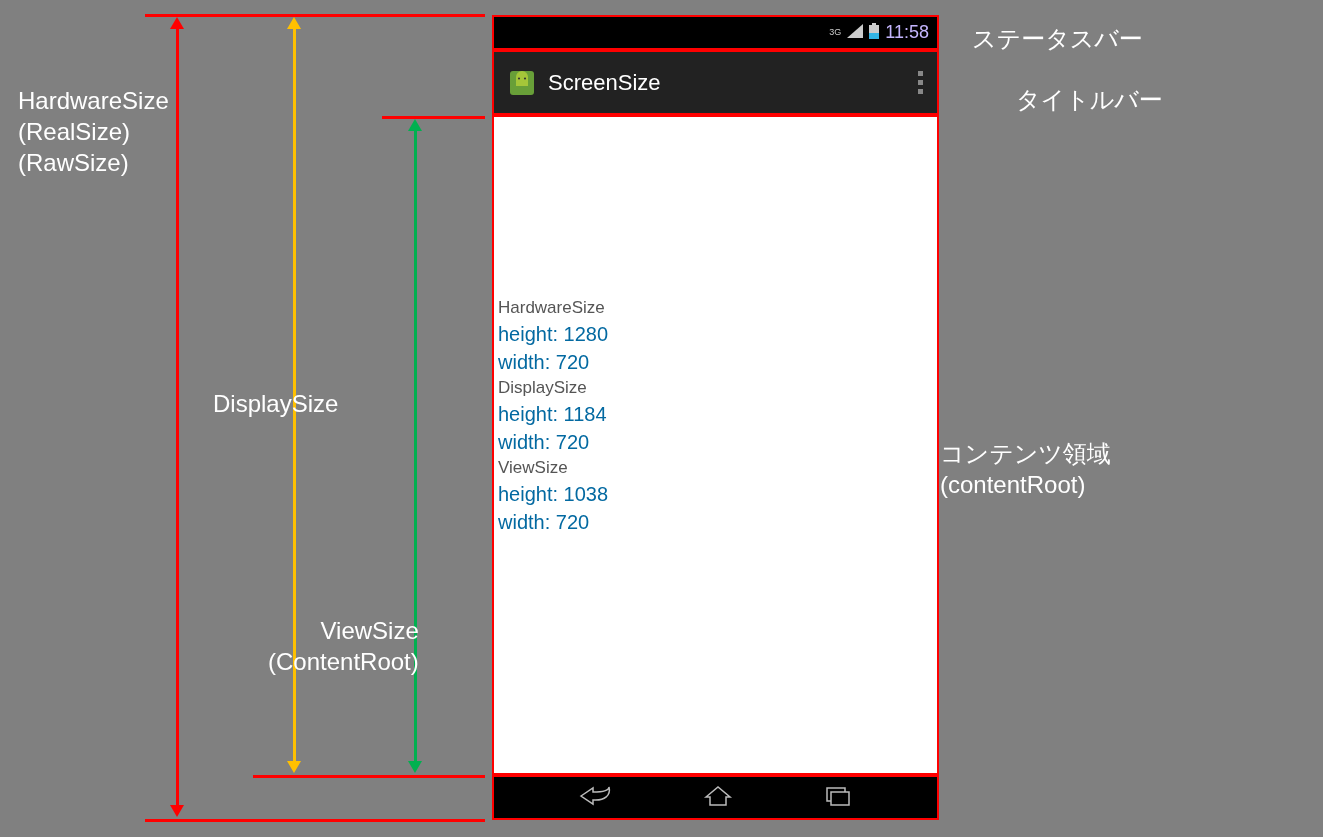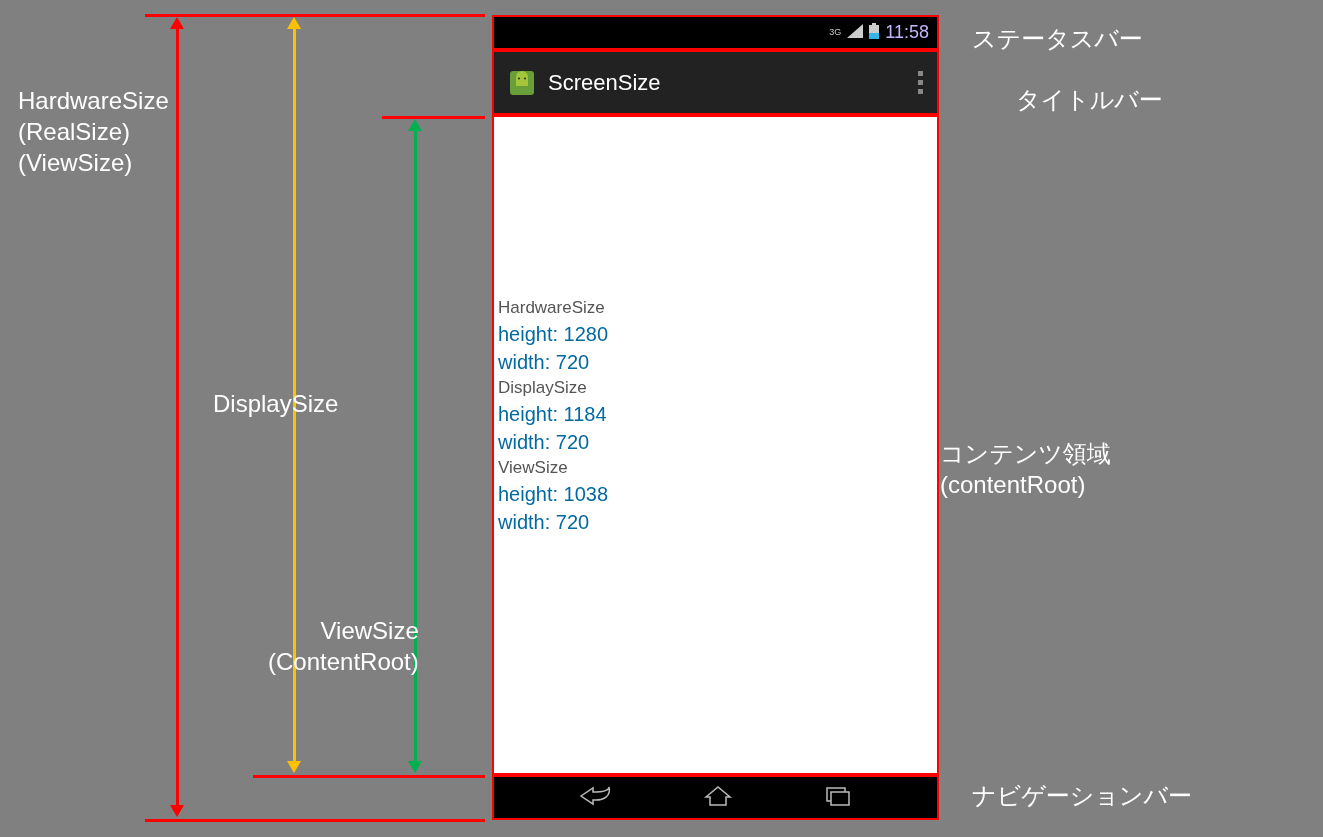--- a/index.html
+++ b/index.html
@@ -50,35 +50,34 @@
 
   <div class="arrow" style="left:414px;top:119px;height:654px;">
     <div class="shaft" style="background:#00b050;"></div>
     <div class="head-up" style="border-bottom:12px solid #00b050;"></div>
     <div class="head-dn" style="border-top:12px solid #00b050;"></div>
   </div>
 
   <div class="lbl" style="left:18px;top:85px;">
     <div>HardwareSize</div>
     <div>(RealSize)</div>
-    <div>(ViewSize)</div>
+    <div>(RawSize)</div>
   </div>
   <div class="lbl" style="left:213px;top:388px;">DisplaySize</div>
   <div class="lbl" style="left:268px;top:615px;text-align:right;">
     <div>ViewSize</div>
     <div>(ContentRoot)</div>
   </div>
 
   <div class="lbl" style="left:972px;top:23px;">ステータスバー</div>
   <div class="lbl" style="left:1016px;top:68px;margin-top:16px;">タイトルバー</div>
   <div class="lbl" style="left:940px;top:422px;margin-top:16px;">
     <div>コンテンツ領域</div>
     <div>(contentRoot)</div>
   </div>
-  <div class="lbl" style="left:972px;top:780px;">ナビゲーションバー</div>
 
   <div class="phone">
 
     <div class="zone status">
       <div class="status-inner">
         <span class="tiny">3G</span>
         <span>
           <svg width="16" height="14">
               <path d="M0 14 L16 14 L16 0 Z" fill="#ccc"></path>
             </svg>

